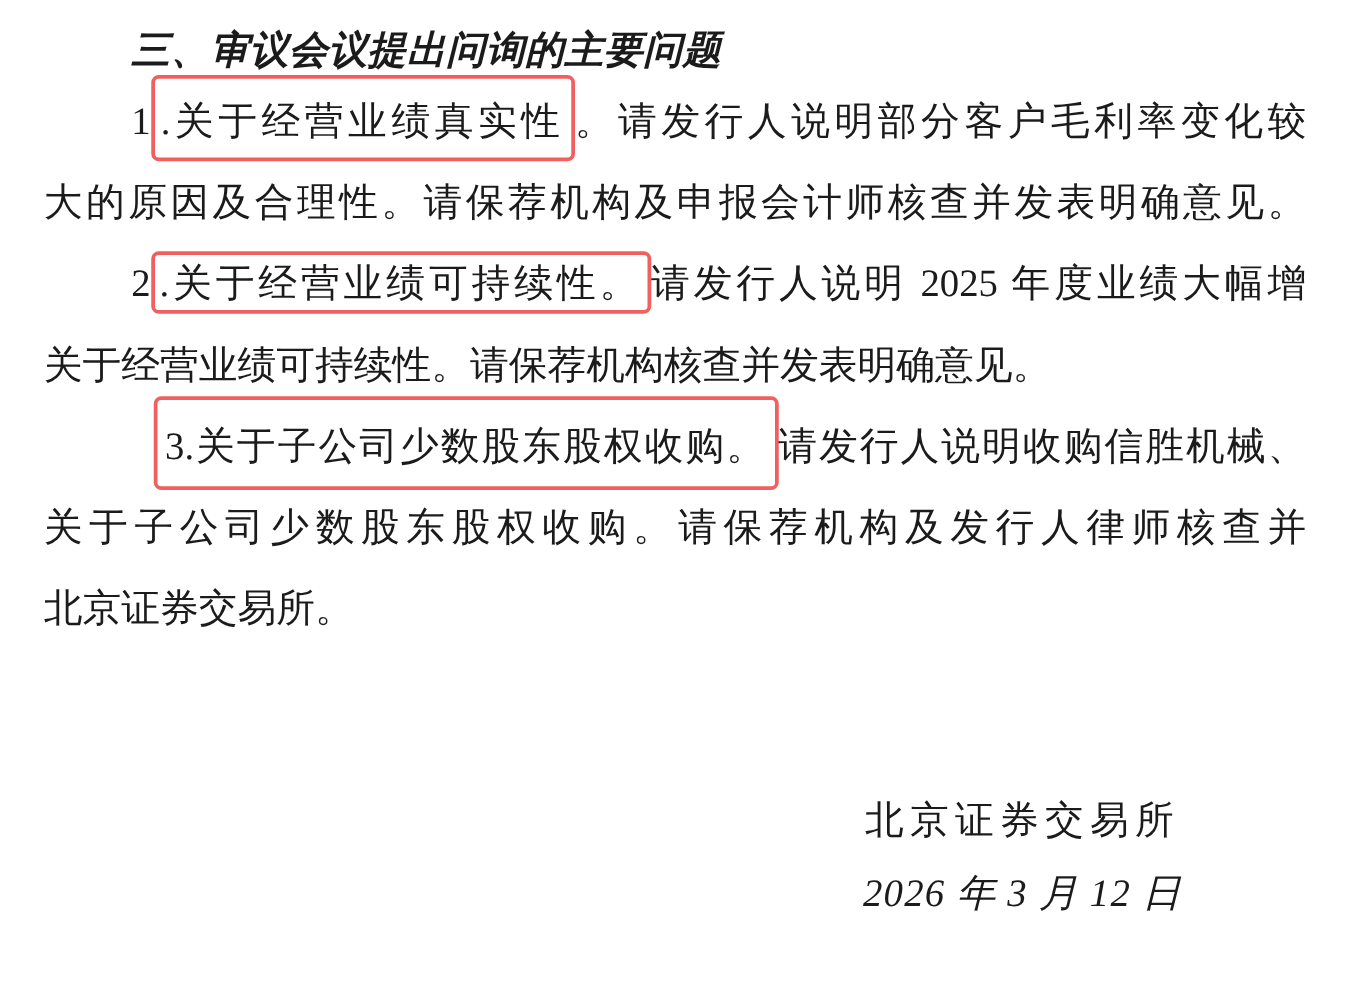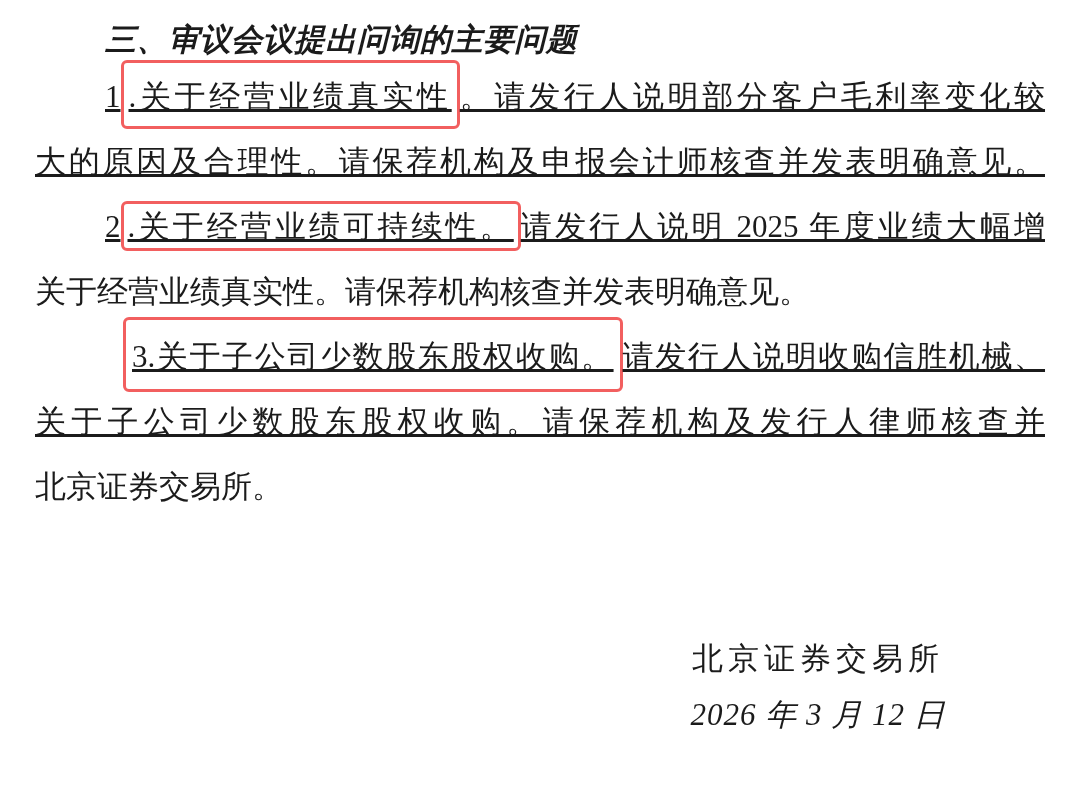--- a/index.html
+++ b/index.html
@@ -38,21 +38,20 @@
   .line {
     line-height: 65px;
     height: 65px;
     white-space: nowrap;
   }
   .line.full {
     white-space: normal;
     text-align: justify;
     text-align-last: justify;
     text-justify: inter-ideograph;
-    text-decoration: underline;
   }
   .line.indent {
     text-indent: 70px;
   }
   .redbox {
     border: 3px solid var(--highlight);
     border-radius: 6px;
   }
   .redbox.b1 { padding: 16px 5px 12px 5px; }
   .redbox.b2 { padding: 5px 4px 4px 4px; }
@@ -60,20 +59,21 @@
   .signature {
     margin-top: 112px;
     margin-left: 618px;
     width: 330px;
     text-align: center;
   }
   .sig-org {
     line-height: 56px;
     letter-spacing: 5px;
     white-space: nowrap;
+    font-family: Liberation Mono, monospace;
   }
   .sig-date {
     line-height: 56px;
     letter-spacing: 1px;
     white-space: nowrap;
     font-style: italic;
   }
 </style>
 </head>
 <body>
@@ -81,21 +81,21 @@
 <div class="doc">
 
   <h1 class="heading">三、审议会议提出问询的主要问题</h1>
 
   <div class="line indent full"><span>1</span><span class="redbox b1">.关于经营业绩真实性</span><span>。请发行人说明部分客户毛利率变化较</span></div>
 
   <div class="line full">大的原因及合理性。请保荐机构及申报会计师核查并发表明确意见。</div>
 
   <div class="line indent full"><span>2</span><span class="redbox b2">.关于经营业绩可持续性。</span><span>请发行人说明 2025 年度业绩大幅增</span></div>
 
-  <div class="line">关于经营业绩真实性。请保荐机构核查并发表明确意见。</div>
+  <div class="line">关于经营业绩可持续性。请保荐机构核查并发表明确意见。</div>
 
   <div class="line indent full"><span class="redbox b3">3.关于子公司少数股东股权收购。</span><span>请发行人说明收购信胜机械、</span></div>
 
   <div class="line full">关于子公司少数股东股权收购。请保荐机构及发行人律师核查并</div>
 
   <div class="line">北京证券交易所。</div>
 
   <div class="signature">
     <div class="sig-org">北京证券交易所</div>
     <div class="sig-date">2026 年 3 月 12 日</div>

